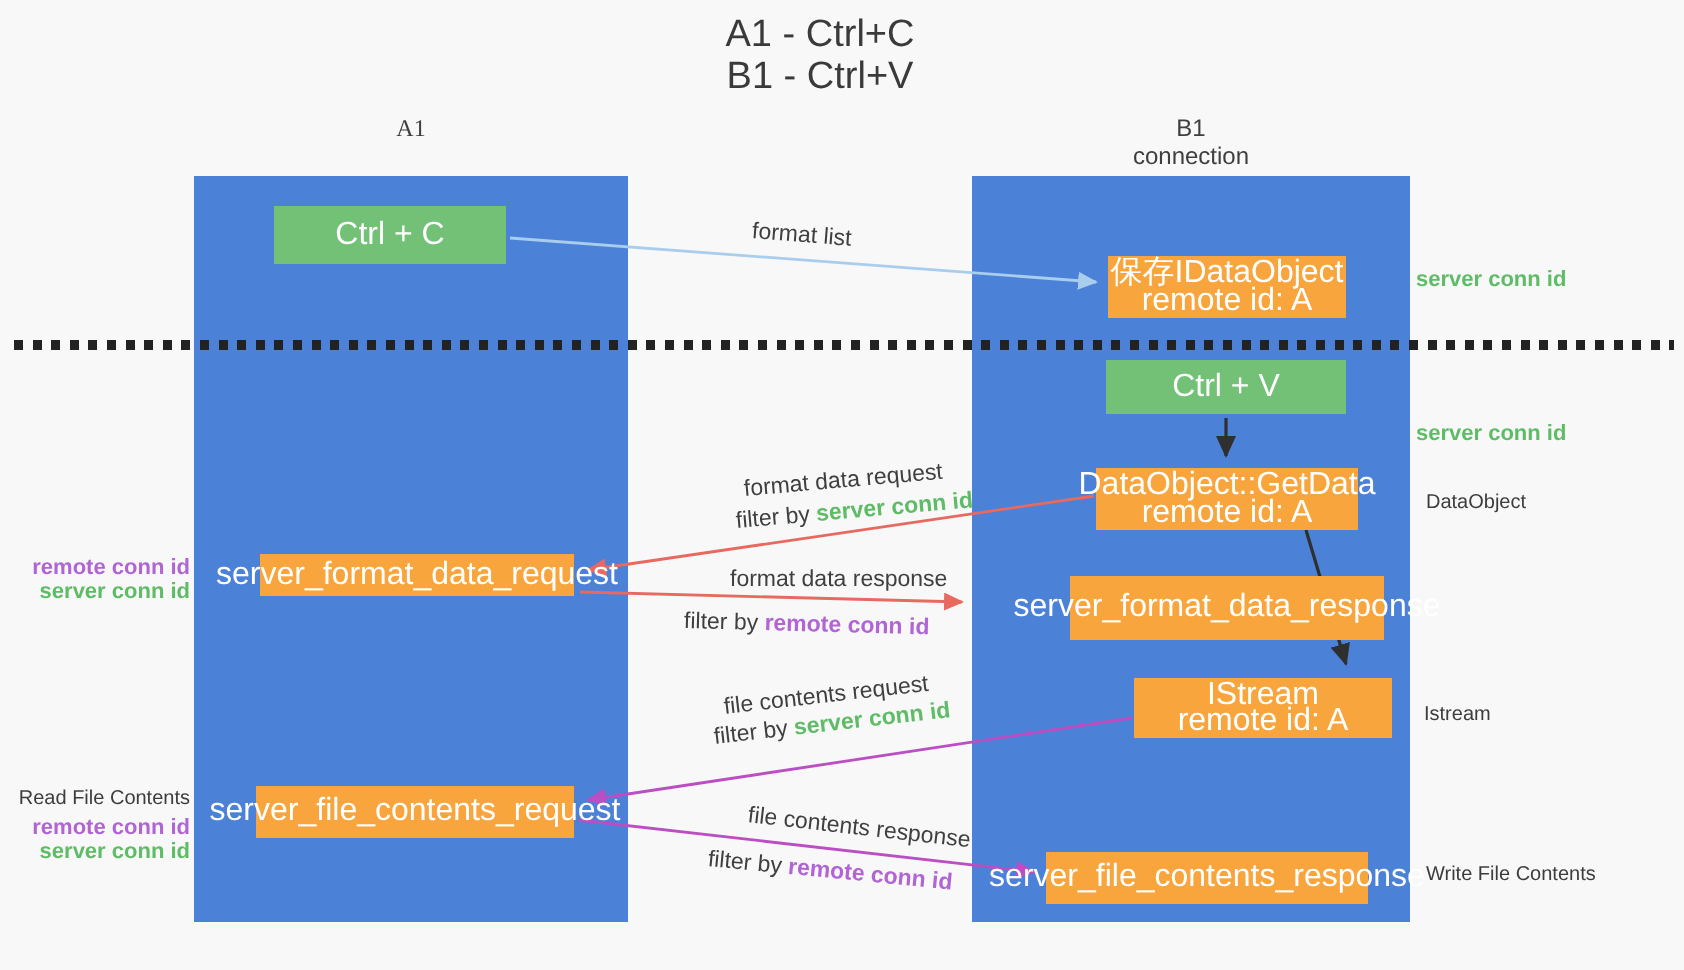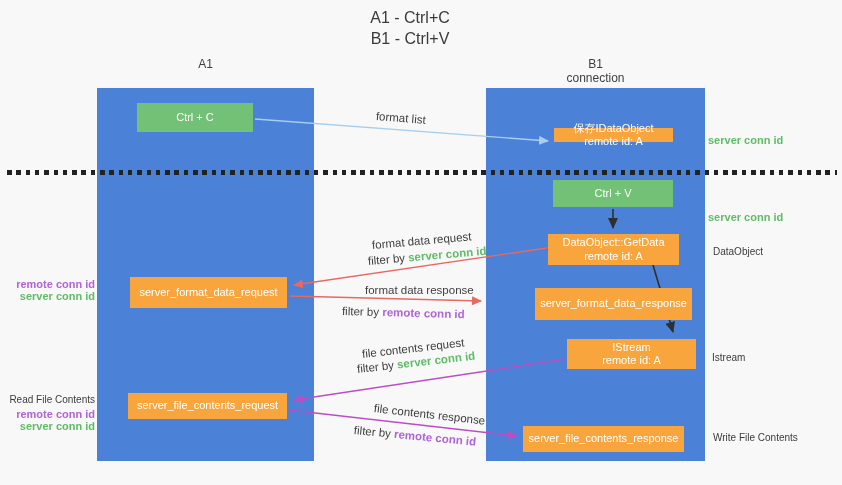--- a/index.html
+++ b/index.html
@@ -4,36 +4,36 @@
 <style>
   html,body { margin:0; padding:0; }
   .canvas {
     position:relative; width:842px; height:485px;
     background:#f8f8f9;
     font-family:"Liberation Sans", sans-serif;
     overflow:hidden;
   }
   .title {
     position:absolute; left:260px; top:7px; width:300px;
-    text-align:center; font-size:16px; line-height:21px; color:#3a3a3a;
+    text-align:center; font-size:19px; line-height:21px; color:#3a3a3a;
   }
   .col-header {
     position:absolute; top:57px; text-align:center;
     font-size:12px; line-height:14px; color:#3f3f3f; z-index:5;
   }
   .lifeline { position:absolute; top:88px; height:373px; background:#4b81d7; z-index:1; }
   .dotted-line {
     position:absolute; left:7px; top:170px; width:830px; height:5px; z-index:2;
     background:repeating-linear-gradient(90deg,#222 0,#222 4.5px,transparent 4.5px,transparent 9.3px);
   }
   .arrow-layer { position:absolute; left:0; top:0; z-index:3; }
   .node {
     position:absolute; display:flex; flex-direction:column;
     align-items:center; justify-content:center;
-    color:#fff; text-align:right; font-size:11px; line-height:13.5px;
+    color:#fff; text-align:right; font-size:16px; line-height:13.5px;
     white-space:nowrap; z-index:4;
   }
   .node.green  { background:#72c176; }
   .node.orange { background:#f9a53d; }
   .elabel {
     position:absolute; font-size:11.5px; color:#3f3f3f;
     white-space:nowrap; z-index:5; transform-origin:left center;
   }
   .side {
     position:absolute; font-size:10px; color:#3c3c3c;
@@ -48,21 +48,21 @@
 </head>
 <body>
 
 <div class="canvas">
 
   <div class="title">
     <div>A1 - Ctrl+C</div>
     <div>B1 - Ctrl+V</div>
   </div>
 
-  <div class="col-header" style="left:97px; width:217px;">
+  <div class="col-header" style="left:97px; width:217px;font-family:Liberation Serif, serif;">
     <div>A1</div>
   </div>
   <div class="col-header" style="left:486px; width:219px;">
     <div>B1</div>
     <div>connection</div>
   </div>
 
   <div class="lifeline" style="left:97px; width:217px;"></div>
   <div class="lifeline" style="left:486px; width:219px;"></div>
 
@@ -89,35 +89,35 @@
     <line x1="290" y1="296" x2="481" y2="301" stroke="#e8695f" stroke-width="1.4" marker-end="url(#mSalmon)"></line>
     <line x1="653" y1="265" x2="673" y2="332" stroke="#2f2f2f" stroke-width="1.6" marker-end="url(#mBlack)"></line>
     <line x1="566" y1="359" x2="294" y2="400" stroke="#bb4ec2" stroke-width="1.4" marker-end="url(#mMagenta)"></line>
     <line x1="289" y1="410" x2="517" y2="436" stroke="#bb4ec2" stroke-width="1.4" marker-end="url(#mMagenta)"></line>
   </svg>
 
   <div class="node green" style="left:137px; top:103px; width:116px; height:29px;">
     <div>Ctrl + C</div>
   </div>
 
-  <div class="node orange" style="left:554px; top:128px; width:119px; height:14px;">
+  <div class="node orange" style="left:554px; top:128px; width:119px; height:31px;">
     <div>保存IDataObject</div>
     <div>remote id: A</div>
   </div>
 
   <div class="node green" style="left:553px; top:180px; width:120px; height:27px;">
     <div>Ctrl + V</div>
   </div>
 
   <div class="node orange" style="left:548px; top:234px; width:131px; height:31px;">
     <div>DataObject::GetData</div>
     <div>remote id: A</div>
   </div>
 
-  <div class="node orange" style="left:130px; top:277px; width:157px; height:31px;">
+  <div class="node orange" style="left:130px; top:277px; width:157px; height:21px;">
     <div>server_format_data_request</div>
   </div>
 
   <div class="node orange" style="left:487px; top:288px; width:157px; height:32px;margin-left:48px;">
     <div>server_format_data_response</div>
   </div>
 
   <div class="node orange" style="left:567px; top:339px; width:129px; height:30px;">
     <div>IStream</div>
     <div>remote id: A</div>

